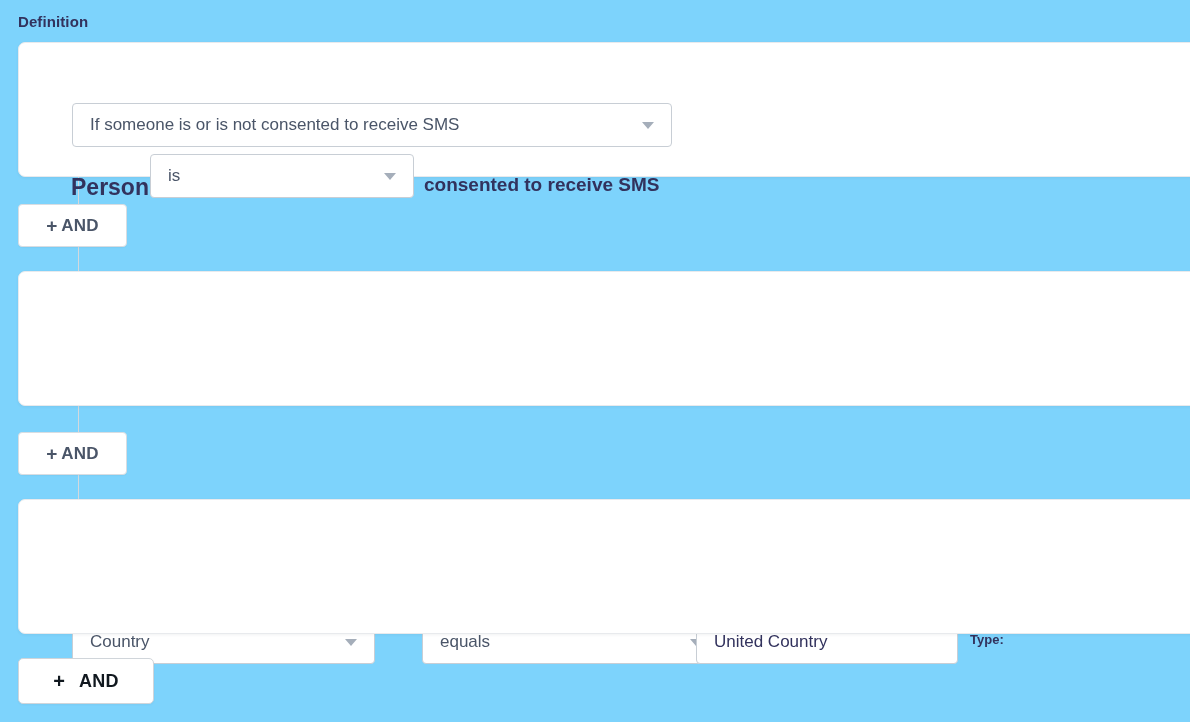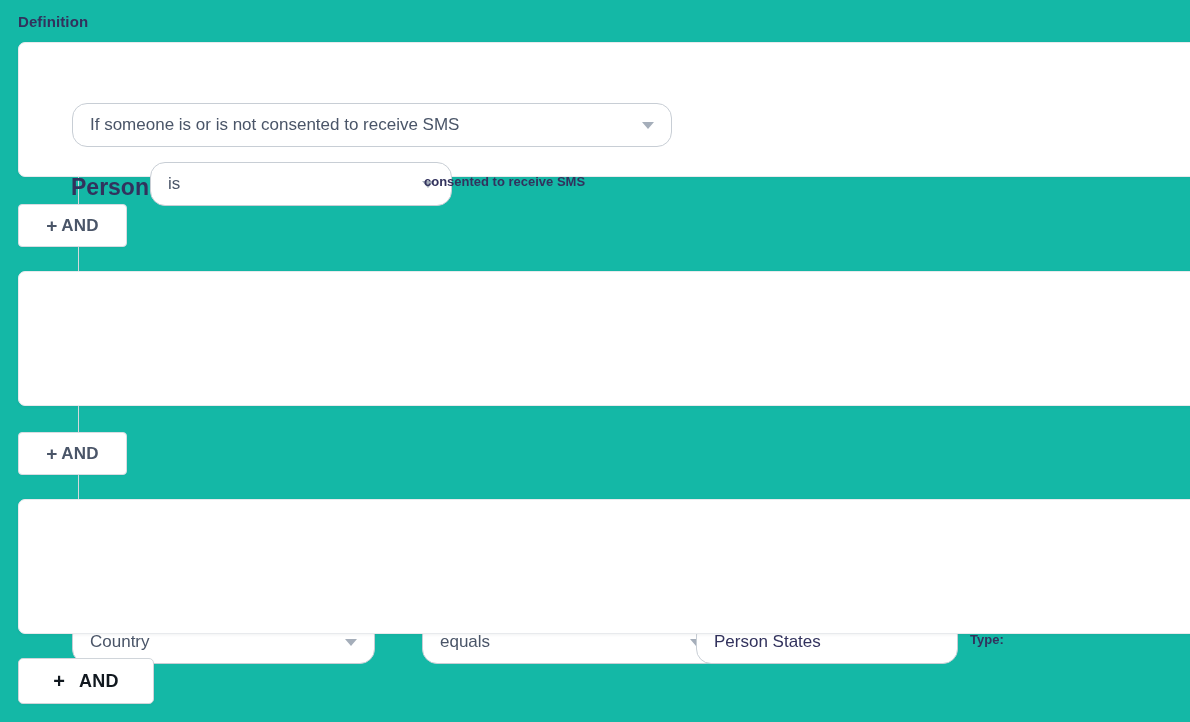--- a/index.html
+++ b/index.html
@@ -7,21 +7,21 @@
     margin: 0;
     padding: 0;
     background: #ffffff;
     font-family: "Liberation Sans", sans-serif;
   }
   #root {
     position: relative;
     width: 1190px;
     height: 722px;
     overflow: hidden;
-    background: #14b8a6;
+    background: #7dd3fc;
   }
 
   
   .section-label {
     position: absolute;
     left: 18px;
     top: 13px;
     font-size: 15px;
     font-weight: 700;
     color: #32325d;
@@ -116,21 +116,21 @@
     color: #11181f;
     letter-spacing: 0.3px;
   }
 
   
   .field {
     position: absolute;
     height: 44px;
     background: #ffffff;
     border: 1px solid #c8ced5;
-    border-radius: 15px;
+    border-radius: 4px;
     display: flex;
     align-items: center;
     cursor: pointer;
   }
   .field .val {
     font-size: 17px;
     color: #4a5568;
     padding-left: 17px;
     white-space: nowrap;
     overflow: hidden;
@@ -158,26 +158,26 @@
 
   
   .lbl-person {
     position: absolute;
     left: 52px;
     top: 131px;
     font-size: 23px;
     font-weight: 700;
     color: #32325d;
   }
-  .sel-isnot { left: 131px; top: 119px; width: 302px; }
+  .sel-isnot { left: 131px; top: 111px; width: 264px; }
   .txt-tail {
     position: absolute;
     left: 405px;
     top: 131px;
-    font-size: 13px;
+    font-size: 19px;
     font-weight: 700;
     color: #32325d;
     white-space: nowrap;
   }
 
   
   .sel-prop   { left: 53px;  width: 303px; align-items: center; }
   .sel-op     { left: 403px; width: 298px; }
   .inp-value  { left: 677px; width: 262px; }
   .sel-type   { left: 1015px; width: 147px; }
@@ -233,21 +233,21 @@
       <span class="val">Country</span>
       <span class="caret"></span>
     </div>
 
     <div class="field sel-op r2">
       <span class="val">equals</span>
       <span class="caret"></span>
     </div>
 
     <div class="field input-field inp-value r2">
-      <span class="val">Person States</span>
+      <span class="val">United Country</span>
     </div>
 
     <div class="lbl-type r2">Type:</div>
 
   </div>
 
   <div class="and-btn-inline and-inline-2">
     <span class="plus">+</span>
     <span class="lbl">AND</span>
   </div>

